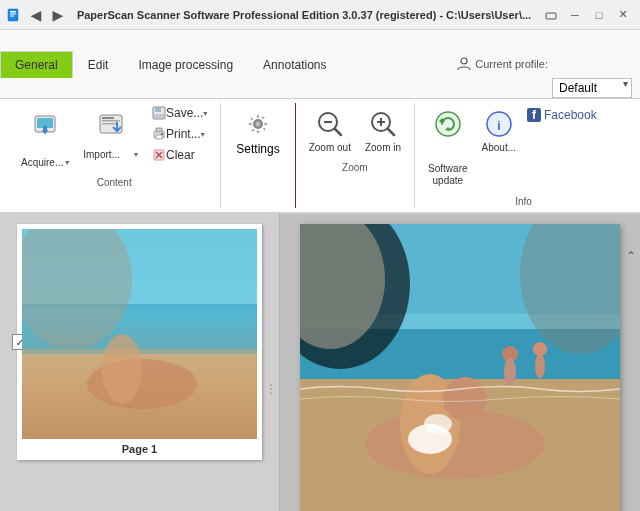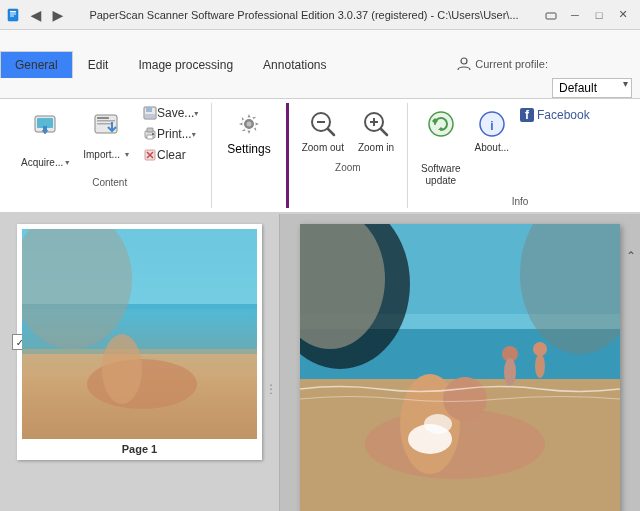--- a/index.html
+++ b/index.html
@@ -16,41 +16,41 @@
       gap: 4px;
     }
     .title-bar-icon { width: 16px; height: 16px; display: flex; align-items: center; justify-content: center; }
     .title-bar-icon svg { width: 14px; height: 14px; }
     .title-bar-nav { display: flex; gap: 2px; }
     .title-bar-nav button {
       background: none; border: none; cursor: pointer; color: #555;
       width: 20px; height: 20px; display: flex; align-items: center; justify-content: center;
       font-size: 14px;
     }
-    .title-text { flex: 1; text-align: center; font-size: 11px; color: #333; white-space: nowrap; overflow: hidden; text-overflow: ellipsis; }
+    .title-text { flex: 1; text-align: center; font-size: 11px; color: #333; white-space: nowrap; overflow: hidden; text-overflow: ellipsis; font-weight: bold; }
     .window-controls { display: flex; gap: 2px; }
     .window-btn {
       width: 22px; height: 22px; background: none; border: none; cursor: pointer;
       display: flex; align-items: center; justify-content: center; font-size: 11px; color: #555;
     }
 
     
     .ribbon { background: #f8f8f8; border-bottom: 1px solid #d0d0d0; }
     .tab {
       padding: 6px 14px;
       cursor: pointer;
       border: 1px solid transparent;
       border-bottom: none;
       margin-bottom: -1px;
       font-size: 12px;
       color: #333;
       background: transparent;
     }
     .tab.active {
-      background: #3b82f6;
+      background: #84cc16;
       border-color: #d0d0d0;
       border-bottom-color: #fff;
       font-weight: normal;
     }
     .profile-select {
       border: 1px solid #c0c0c0;
       background: white;
       padding: 2px 20px 2px 6px;
       font-size: 12px;
       appearance: none;
@@ -364,21 +364,21 @@
           <div class="btn-icon">
             <svg width="32" height="32" viewBox="0 0 32 32">
               <rect x="5" y="7" width="22" height="18" rx="2" fill="#e8e8e8" stroke="#888" stroke-width="1"></rect>
               <rect x="7" y="9" width="12" height="2" rx="0.5" fill="#888"></rect>
               <rect x="7" y="12" width="18" height="1.5" rx="0.5" fill="#aaa"></rect>
               <rect x="7" y="15" width="14" height="1.5" rx="0.5" fill="#aaa"></rect>
               <path d="M18 19 L22 23 L26 19" fill="none" stroke="#4488cc" stroke-width="2"></path>
               <line x1="22" y1="14" x2="22" y2="23" stroke="#4488cc" stroke-width="2"></line>
             </svg>
           </div>
-          <div style="display:flex;align-items:center;gap:4px;">
+          <div style="display:flex;align-items:center;gap:13px;">
             <span class="btn-label">Import...</span>
             <span class="btn-dropdown-arrow">▾</span>
           </div>
         </div>
 
         <div class="ribbon-stack">
           <button class="ribbon-btn-small">
             <svg width="14" height="14" viewBox="0 0 14 14">
               <rect x="1" y="1" width="12" height="12" rx="1" fill="#e8e8e8" stroke="#888" stroke-width="1"></rect>
               <rect x="3" y="1" width="6" height="5" rx="0.5" fill="#a0b8d0"></rect>
@@ -403,21 +403,21 @@
               <line x1="4" y1="4" x2="10" y2="10" stroke="#cc4444" stroke-width="1.5"></line>
               <line x1="10" y1="4" x2="4" y2="10" stroke="#cc4444" stroke-width="1.5"></line>
             </svg>
             <span>Clear</span>
           </button>
         </div>
       </div>
       <div class="ribbon-group-label">Content</div>
     </div>
 
-    <div class="ribbon-group" style="border-right:3px solid #701a75;">
+    <div class="ribbon-group" style="border-right:1px solid #701a75;">
       <div class="ribbon-group-content">
         <div class="settings-btn">
           <svg width="32" height="32" viewBox="0 0 32 32">
             <circle cx="16" cy="16" r="4" fill="#888" stroke="#666" stroke-width="1"></circle>
             <path d="M16 6 L17.5 10 L16 9 L14.5 10 Z" fill="#888"></path>
             <path d="M16 26 L17.5 22 L16 23 L14.5 22 Z" fill="#888"></path>
             <path d="M6 16 L10 14.5 L9 16 L10 17.5 Z" fill="#888"></path>
             <path d="M26 16 L22 14.5 L23 16 L22 17.5 Z" fill="#888"></path>
             <path d="M8.7 8.7 L11.5 12 L10 11.5 L9.5 13 Z" fill="#888"></path>
             <path d="M23.3 23.3 L20.5 20 L22 20.5 L22.5 19 Z" fill="#888"></path>

